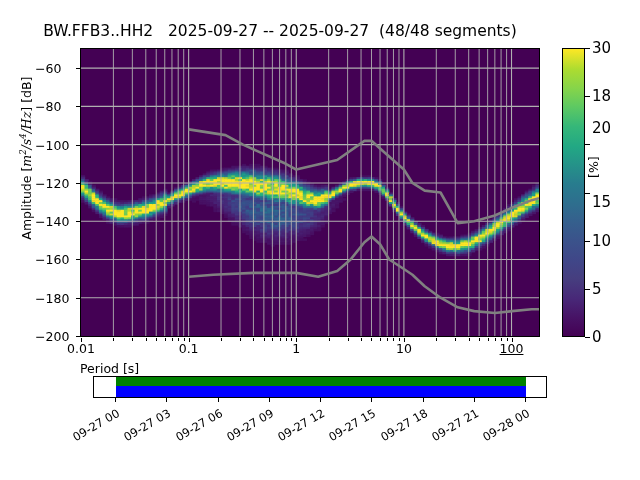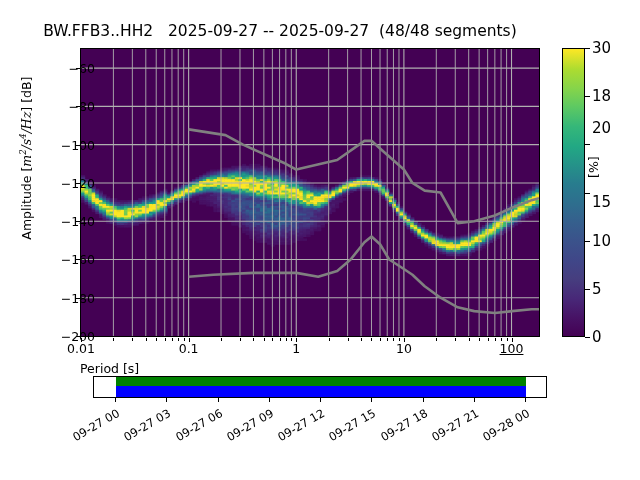--- a/index.html
+++ b/index.html
@@ -21,21 +21,21 @@
   
   #axes{
     position:absolute;left:80px;top:48px;width:460px;height:289px;
     background:#440154;border:1px solid #000;box-sizing:border-box;
     overflow:hidden;
   }
   #axes svg{position:absolute;left:0;top:0;}
 
   
   .ytick{
-    position:absolute;right:545px;text-align:right;width:60px;
+    position:absolute;right:545px;text-align:left;width:60px;
     font-size:12.5px;transform:translateY(-50%);
     white-space:nowrap;
   }
   .ytickmark{position:absolute;left:76px;width:4px;height:1px;background:#000;}
   #ylabel{
     position:absolute;left:-104px;top:150px;width:260px;
     transform:rotate(-90deg);transform-origin:50% 50%;
     text-align:center;font-size:12.5px;white-space:nowrap;
   }
   #ylabel i{font-family:"DejaVu Serif","Liberation Serif",serif;font-style:italic;}

